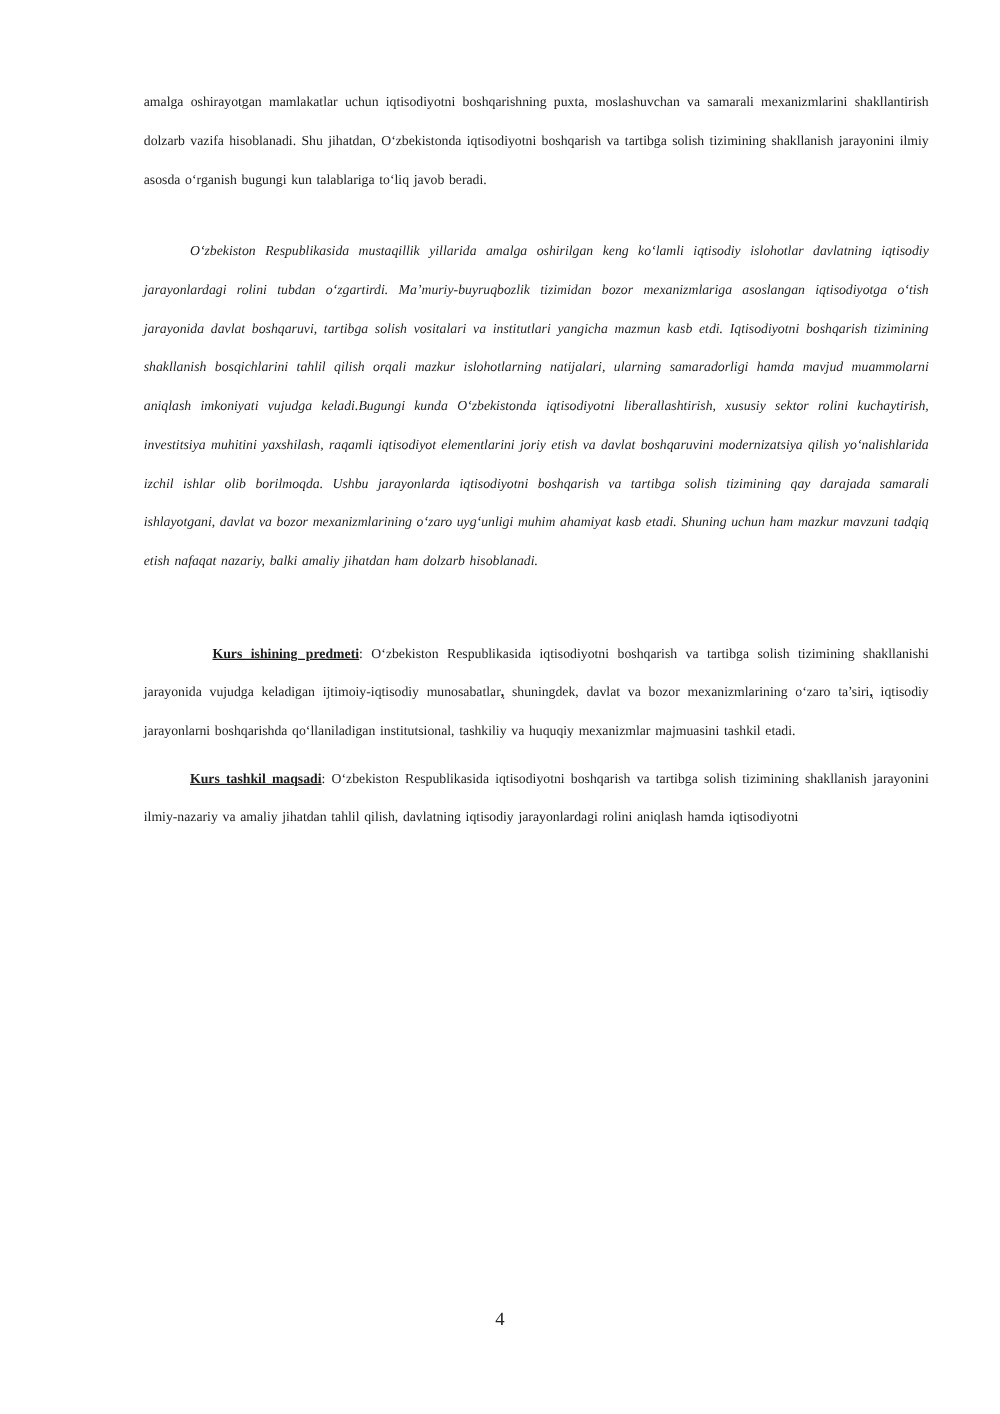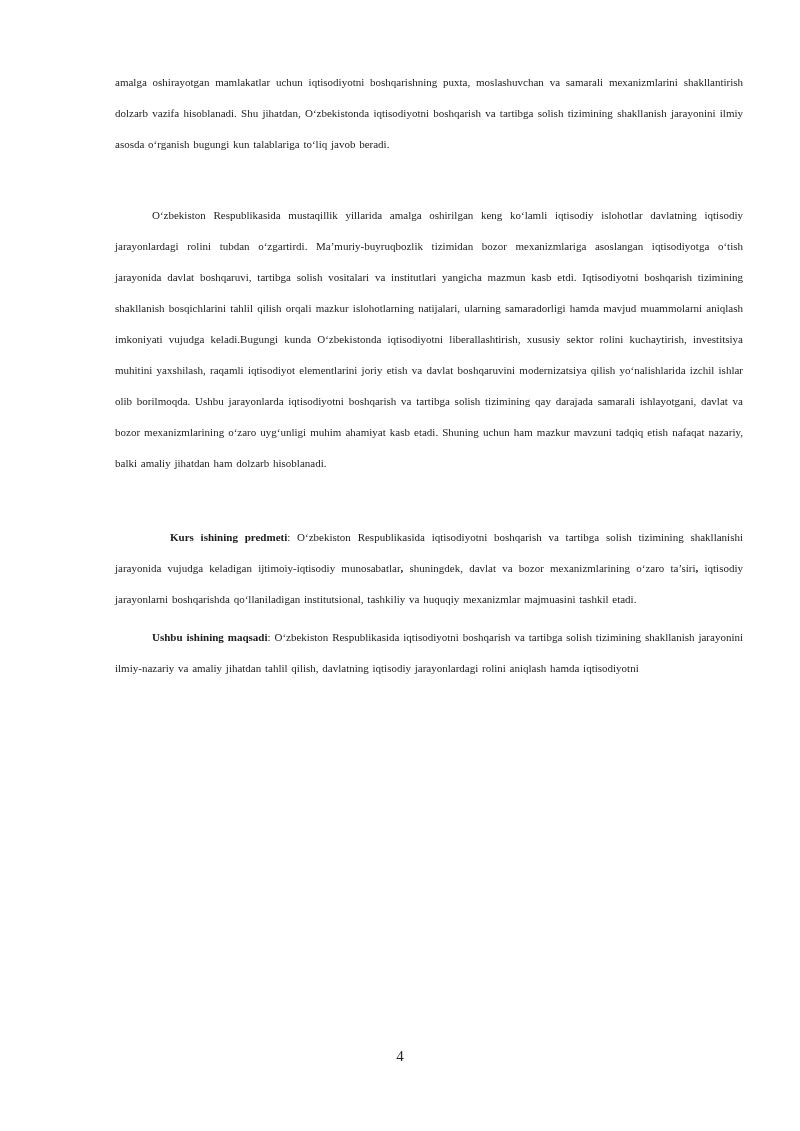--- a/index.html
+++ b/index.html
@@ -26,24 +26,24 @@
     font-size: 11px;
     line-height: 31px;
     text-align: justify;
     text-align-last: left;
     margin: 0;
     word-spacing: 1px;
     hyphens: none;
   }
   .para.indent-med { text-indent: 37px; }
   .para.indent-big { text-indent: 55px; }
-  .para.gap-after-intro { margin-top: 40px; }
+  .para.gap-after-intro { margin-top: 26px; font-style: italic; }
   .para.gap-before-predmet { margin-top: 43px; }
   .para.gap-before-maqsad { margin-top: 7px; }
-  .bold { font-weight: bold; }
+  .bold { font-weight: bold; text-decoration: underline; }
   .page-number {
     position: absolute;
     top: 1046px;
     left: 0;
     width: 100%;
     text-align: center;
     font-size: 15px;
     line-height: 20px;
     color: #222222;
   }
@@ -53,18 +53,18 @@
 
 <div class="page">
   <div class="content">
 
     <p class="para"><span>amalga oshirayotgan mamlakatlar uchun iqtisodiyotni boshqarishning puxta, moslashuvchan va samarali mexanizmlarini shakllantirish dolzarb vazifa hisoblanadi. Shu jihatdan, O‘zbekistonda iqtisodiyotni boshqarish va tartibga solish tizimining shakllanish jarayonini ilmiy asosda o‘rganish bugungi kun talablariga to‘liq javob beradi.</span></p>
 
     <p class="para indent-med gap-after-intro"><span>O‘zbekiston Respublikasida mustaqillik yillarida amalga oshirilgan keng ko‘lamli iqtisodiy islohotlar davlatning iqtisodiy jarayonlardagi rolini tubdan o‘zgartirdi. Ma’muriy-buyruqbozlik tizimidan bozor mexanizmlariga asoslangan iqtisodiyotga o‘tish jarayonida davlat boshqaruvi, tartibga solish vositalari va institutlari yangicha mazmun kasb etdi. Iqtisodiyotni boshqarish tizimining shakllanish bosqichlarini tahlil qilish orqali mazkur islohotlarning natijalari, ularning samaradorligi hamda mavjud muammolarni aniqlash imkoniyati vujudga keladi.Bugungi kunda O‘zbekistonda iqtisodiyotni liberallashtirish, xususiy sektor rolini kuchaytirish, investitsiya muhitini yaxshilash, raqamli iqtisodiyot elementlarini joriy etish va davlat boshqaruvini modernizatsiya qilish yo‘nalishlarida izchil ishlar olib borilmoqda. Ushbu jarayonlarda iqtisodiyotni boshqarish va tartibga solish tizimining qay darajada samarali ishlayotgani, davlat va bozor mexanizmlarining o‘zaro uyg‘unligi muhim ahamiyat kasb etadi. Shuning uchun ham mazkur mavzuni tadqiq etish nafaqat nazariy, balki amaliy jihatdan ham dolzarb hisoblanadi.</span></p>
 
     <p class="para indent-big gap-before-predmet"><span class="bold">Kurs ishining predmeti</span><span>: O‘zbekiston Respublikasida iqtisodiyotni boshqarish va tartibga solish tizimining shakllanishi jarayonida vujudga keladigan ijtimoiy-iqtisodiy munosabatlar</span><span class="bold">,</span><span> shuningdek, davlat va bozor mexanizmlarining o‘zaro ta’siri</span><span class="bold">,</span><span> iqtisodiy jarayonlarni boshqarishda qo‘llaniladigan institutsional, tashkiliy va huquqiy mexanizmlar majmuasini tashkil etadi.</span></p>
 
-    <p class="para indent-med gap-before-maqsad"><span class="bold">Ushbu ishining maqsadi</span><span>: O‘zbekiston Respublikasida iqtisodiyotni boshqarish va tartibga solish tizimining shakllanish jarayonini ilmiy-nazariy va amaliy jihatdan tahlil qilish, davlatning iqtisodiy jarayonlardagi rolini aniqlash hamda iqtisodiyotni</span></p>
+    <p class="para indent-med gap-before-maqsad"><span class="bold">Kurs tashkil maqsadi</span><span>: O‘zbekiston Respublikasida iqtisodiyotni boshqarish va tartibga solish tizimining shakllanish jarayonini ilmiy-nazariy va amaliy jihatdan tahlil qilish, davlatning iqtisodiy jarayonlardagi rolini aniqlash hamda iqtisodiyotni</span></p>
 
   </div>
 
   <div class="page-number">4</div>
 </div>
 
 </body></html>

